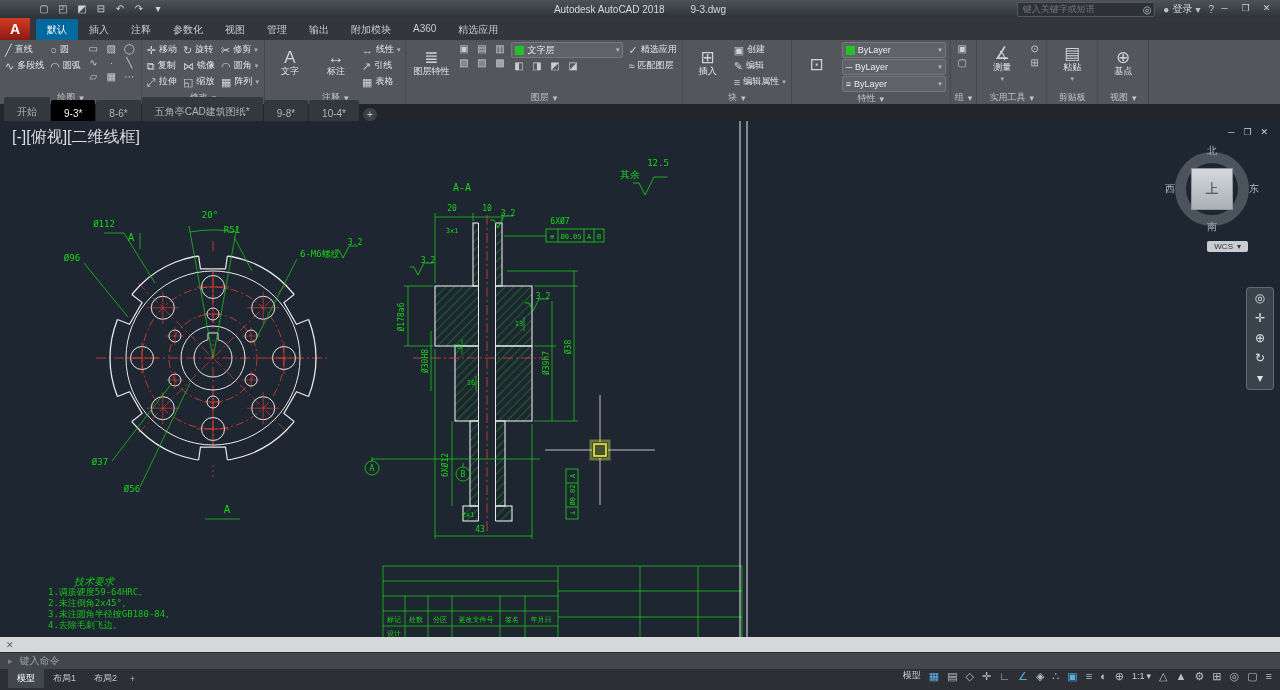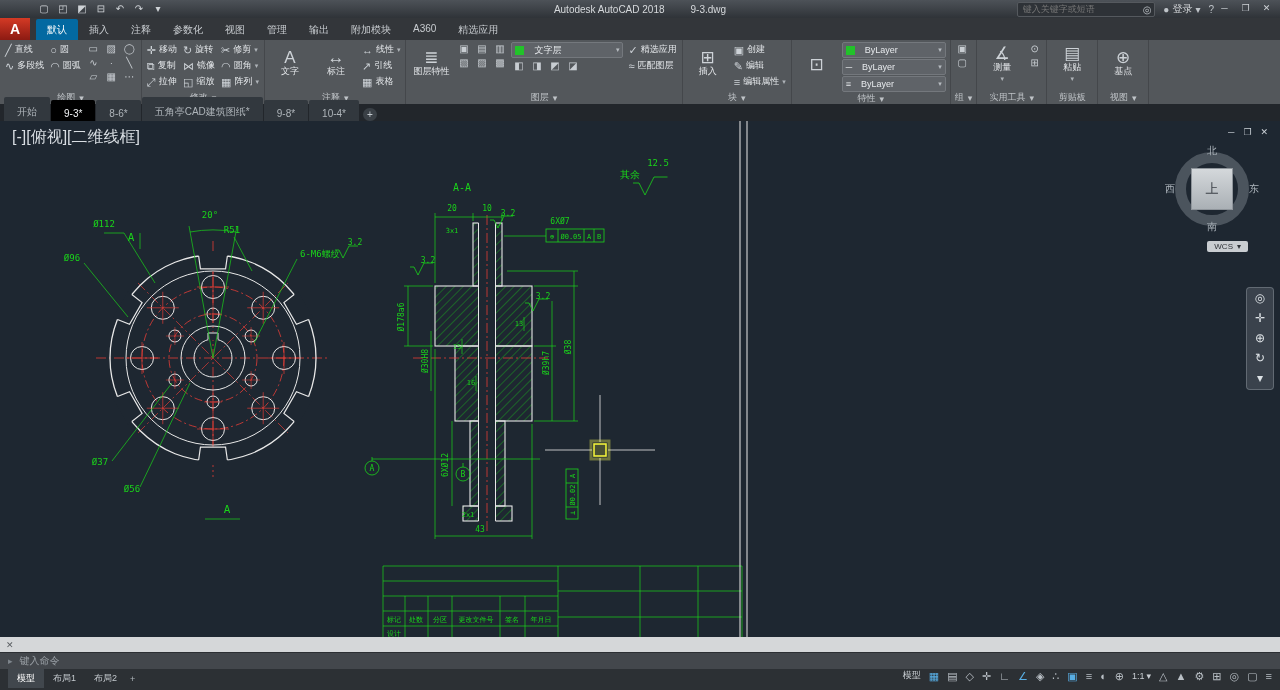--- a/index.html
+++ b/index.html
@@ -33,21 +33,21 @@
   .panel{display:flex;flex-direction:column;border-right:1px solid #44474b;padding:2px 4px 0;}
   .panel-body{flex:1;display:flex;gap:4px;align-items:flex-start;}
   .pcol{display:flex;flex-direction:column;gap:1px;}
   .prow{display:flex;gap:3px;align-items:center;}
   .btn{display:flex;align-items:center;gap:3px;height:15px;padding:0 1px;font-size:9px;color:#e2e5e8;}
   .btn .ic{font-size:11px;color:#cdd2d7;line-height:12px;}
   .btn .arr{font-size:7px;color:#aeb3b8;}
   .btn.big{flex-direction:column;justify-content:center;width:40px;height:46px;gap:1px;}
   .btn.big .ic{font-size:17px;}
   .icbtn{width:15px;height:13px;line-height:13px;text-align:center;font-size:10px;color:#c8cdd2;}
-  .dd{display:flex;align-items:center;gap:10px;height:14px;background:#5f6368;border:1px solid #74787d;
+  .dd{display:flex;align-items:center;gap:3px;height:14px;background:#5f6368;border:1px solid #74787d;
       border-radius:2px;font-size:9px;color:#e6e9ec;padding:0 3px;}
   .dd .arr{margin-left:auto;font-size:7px;color:#b6bbc0;}
   .sw{width:9px;height:9px;flex:0 0 9px;}
   .panel-footer{height:13px;display:flex;justify-content:center;align-items:center;gap:4px;
       font-size:9px;color:#bfc3c7;}
 
   
   #filetabs{position:absolute;left:0;top:104px;width:1280px;height:17px;background:#22262b;
      display:flex;align-items:flex-end;padding-left:4px;box-sizing:border-box;}
   .ftab{padding:8px 13px 2px;margin-right:1px;font-size:10px;color:#aeb4b9;background:#32383e;border-radius:2px 2px 0 0;}
@@ -783,20 +783,27 @@
       <span>WCS</span>
       <span>▾</span>
     </div>
     <div id="navbar">
         <span class="nv">◎</span>
         <span class="nv">✛</span>
         <span class="nv">⊕</span>
         <span class="nv">↻</span>
         <span class="nv">▾</span>
       </div>
+    <div id="technotes">
+        <div class="tn-title">技术要求</div>
+        <div>1.调质硬度59-64HRC。</div>
+        <div>2.未注倒角2x45°。</div>
+        <div>3.未注圆角半径按GB180-84。</div>
+        <div>4.去除毛刺飞边。</div>
+      </div>
   </div>
 
   <div id="cmd-msg">
     <span class="close">✕</span>
   </div>
   <div id="cmd-input">
     <span class="pr">▸</span>
     <span>键入命令</span>
   </div>
 

